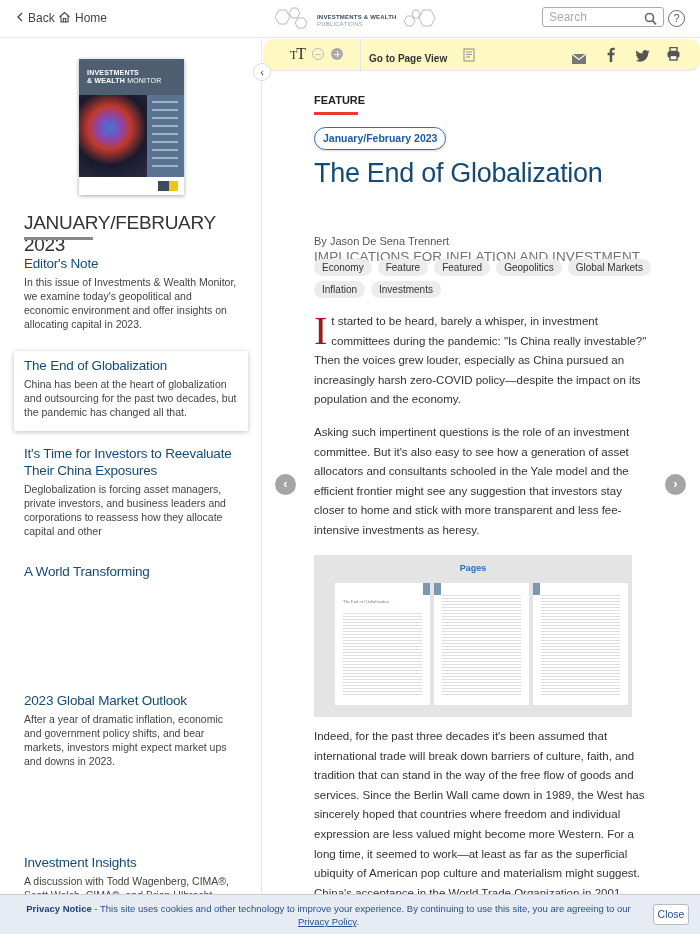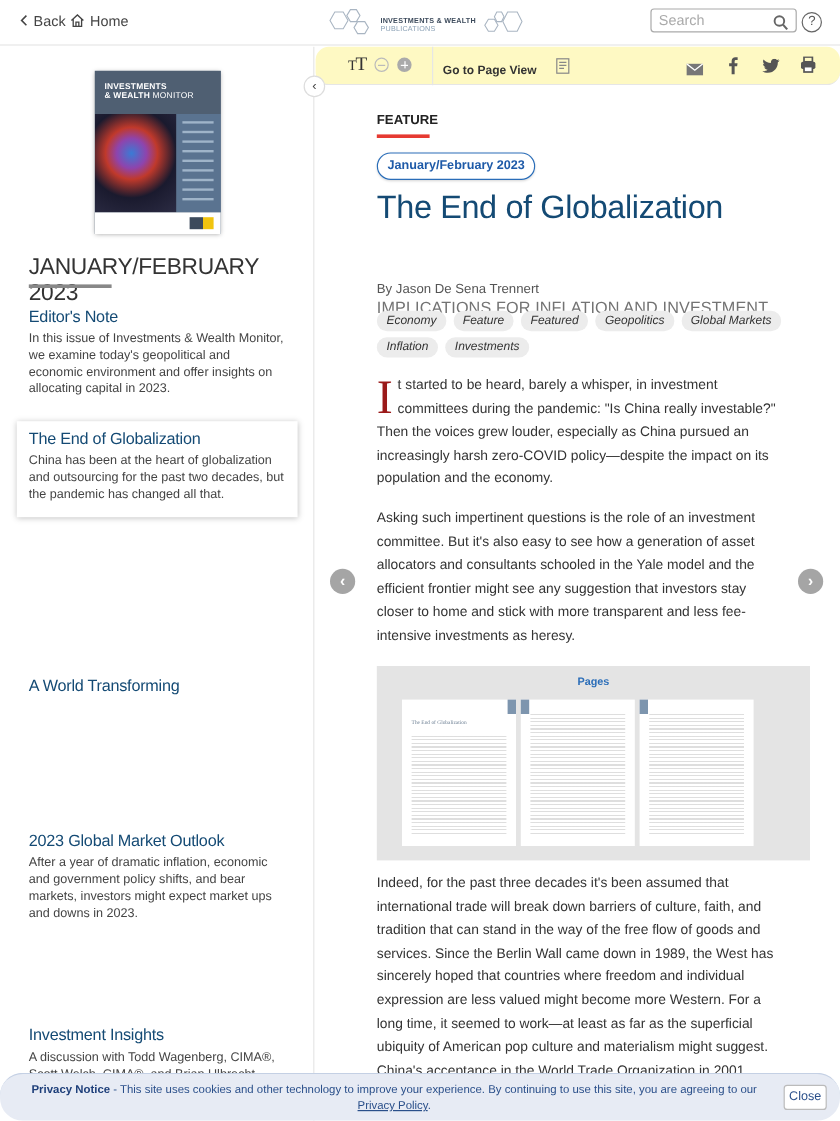--- a/index.html
+++ b/index.html
@@ -57,35 +57,35 @@
 
   
   .content { position: absolute; left: 263px; top: 72px; width: 437px; height: 862px; overflow: hidden; }
   .kicker { position: absolute; left: 51px; top: 22px; font-size: 11px; font-weight: bold; color: #222; }
   .kicker-line { position: absolute; left: 51px; top: 40px; width: 44px; height: 3px; background: #e63a32; }
   .issue-pill { position: absolute; left: 51px; top: 55px; height: 23px; padding: 0 8px; border: 1px solid #2a6db8; border-radius: 12px; font-size: 10.5px; font-weight: bold; color: #1e5aa8; line-height: 21px; box-shadow: 0 1px 2px rgba(0,0,0,0.15); cursor: pointer; }
   .article-title { position: absolute; left: 51px; top: 86px; font-size: 27px; color: #144a74; letter-spacing: -0.3px; }
   .subtitle { position: absolute; left: 51px; top: 133px; font-size: 13.5px; color: #737373; letter-spacing: 0.1px; margin-top: 44px; }
   .byline { position: absolute; left: 51px; top: 163px; font-size: 11px; color: #555; }
   .tags { position: absolute; left: 51px; top: 187px; width: 340px; display: flex; flex-wrap: wrap; gap: 5px 6px; }
-  .tag { height: 17px; padding: 0 8px; background: #ececec; border-radius: 9px; font-size: 10px; color: #333; line-height: 17px; cursor: pointer; font-style: italic; }
+  .tag { height: 17px; padding: 0 8px; background: #ececec; border-radius: 9px; font-size: 10px; color: #333; line-height: 17px; cursor: pointer; }
   .body-text { position: absolute; left: 51px; width: 340px; font-size: 11.5px; line-height: 19.6px; color: #333; }
   .dropcap { float: left; font-family: "Liberation Serif", serif; font-size: 40px; line-height: 32px; color: #9b1a1a; margin: 3px 4px 0 0; }
 
-  .pages-box { position: absolute; left: 51px; top: 483px; width: 361px; height: 162px; background: #e4e4e4; }
+  .pages-box { position: absolute; left: 51px; top: 483px; width: 318px; height: 162px; background: #e4e4e4; }
   .pages-label { position: absolute; left: 0; width: 100%; top: 8px; text-align: center; font-size: 9px; font-weight: bold; color: #2a6db8; }
   .thumb { position: absolute; top: 28px; width: 95px; height: 122px; background: #fff; cursor: pointer; }
   .thumb .lines { position: absolute; left: 8px; right: 8px; top: 22px; bottom: 10px; background: repeating-linear-gradient(180deg, #d0d0d0 0px, #d0d0d0 1px, transparent 1px, transparent 3px); opacity: 0.7; }
   .thumb .ttl { position: absolute; left: 8px; top: 16px; font-family: "Liberation Serif", serif; font-size: 4.5px; color: #6c7f93; }
   .thumb-flag { position: absolute; top: 0; width: 7px; height: 12px; background: #7d95ae; }
 
   .nav-arrow { position: absolute; top: 474px; width: 21px; height: 21px; border-radius: 50%; background: #a5a5a5; color: #fff; font-size: 13px; font-weight: bold; text-align: center; line-height: 20px; cursor: pointer; }
 
   
-  .privacy { position: absolute; left: 0; top: 894px; width: 700px; height: 40px; background: #e7ebf4; border-top: 1px solid #c4d0e4; border-radius: 19px; }
+  .privacy { position: absolute; left: 0; top: 894px; width: 700px; height: 40px; background: #e7ebf4; border-top: 1px solid #c4d0e4; }
   .privacy-text { position: absolute; left: 16px; top: 7px; width: 625px; font-size: 9.5px; line-height: 13px; color: #2a4f8a; text-align: center; }
   .privacy-text b { color: #1e3f7a; }
   .privacy-text a { color: #2a4f8a; text-decoration: underline; }
   .close-btn { position: absolute; left: 653px; top: 9px; width: 36px; height: 21px; border: 1px solid #bbb; border-radius: 3px; background: #ffffff; font-size: 10.5px; color: #2a4f8a; text-align: center; line-height: 19px; cursor: pointer; }
 </style>
 </head>
 <body>
 
 <div class="app">
 
@@ -165,20 +165,24 @@
     <div class="issue-title">JANUARY/FEBRUARY 2023</div>
     <div class="issue-underline"></div>
 
     <div class="toc-item" style="top:216px;">
       <div class="toc-title">Editor's Note</div>
       <div class="toc-desc">In this issue of Investments &amp; Wealth Monitor, we examine today's geopolitical and economic environment and offer insights on allocating capital in 2023.</div>
     </div>
     <div class="toc-item active" style="top:312px;">
       <div class="toc-title">The End of Globalization</div>
       <div class="toc-desc">China has been at the heart of globalization and outsourcing for the past two decades, but the pandemic has changed all that.</div>
+    </div>
+    <div class="toc-item" style="top:406px;">
+      <div class="toc-title">It's Time for Investors to Reevaluate Their China Exposures</div>
+      <div class="toc-desc">Deglobalization is forcing asset managers, private investors, and business leaders and corporations to reassess how they allocate capital and other</div>
     </div>
     <div class="toc-item" style="top:524px;">
       <div class="toc-title">A World Transforming</div>
     </div>
     <div class="toc-item" style="top:625px;margin-top:28px;">
       <div class="toc-title">2023 Global Market Outlook</div>
       <div class="toc-desc">After a year of dramatic inflation, economic and government policy shifts, and bear markets, investors might expect market ups and downs in 2023.</div>
     </div>
     <div class="toc-item" style="top:815px;">
       <div class="toc-title">Investment Insights</div>

